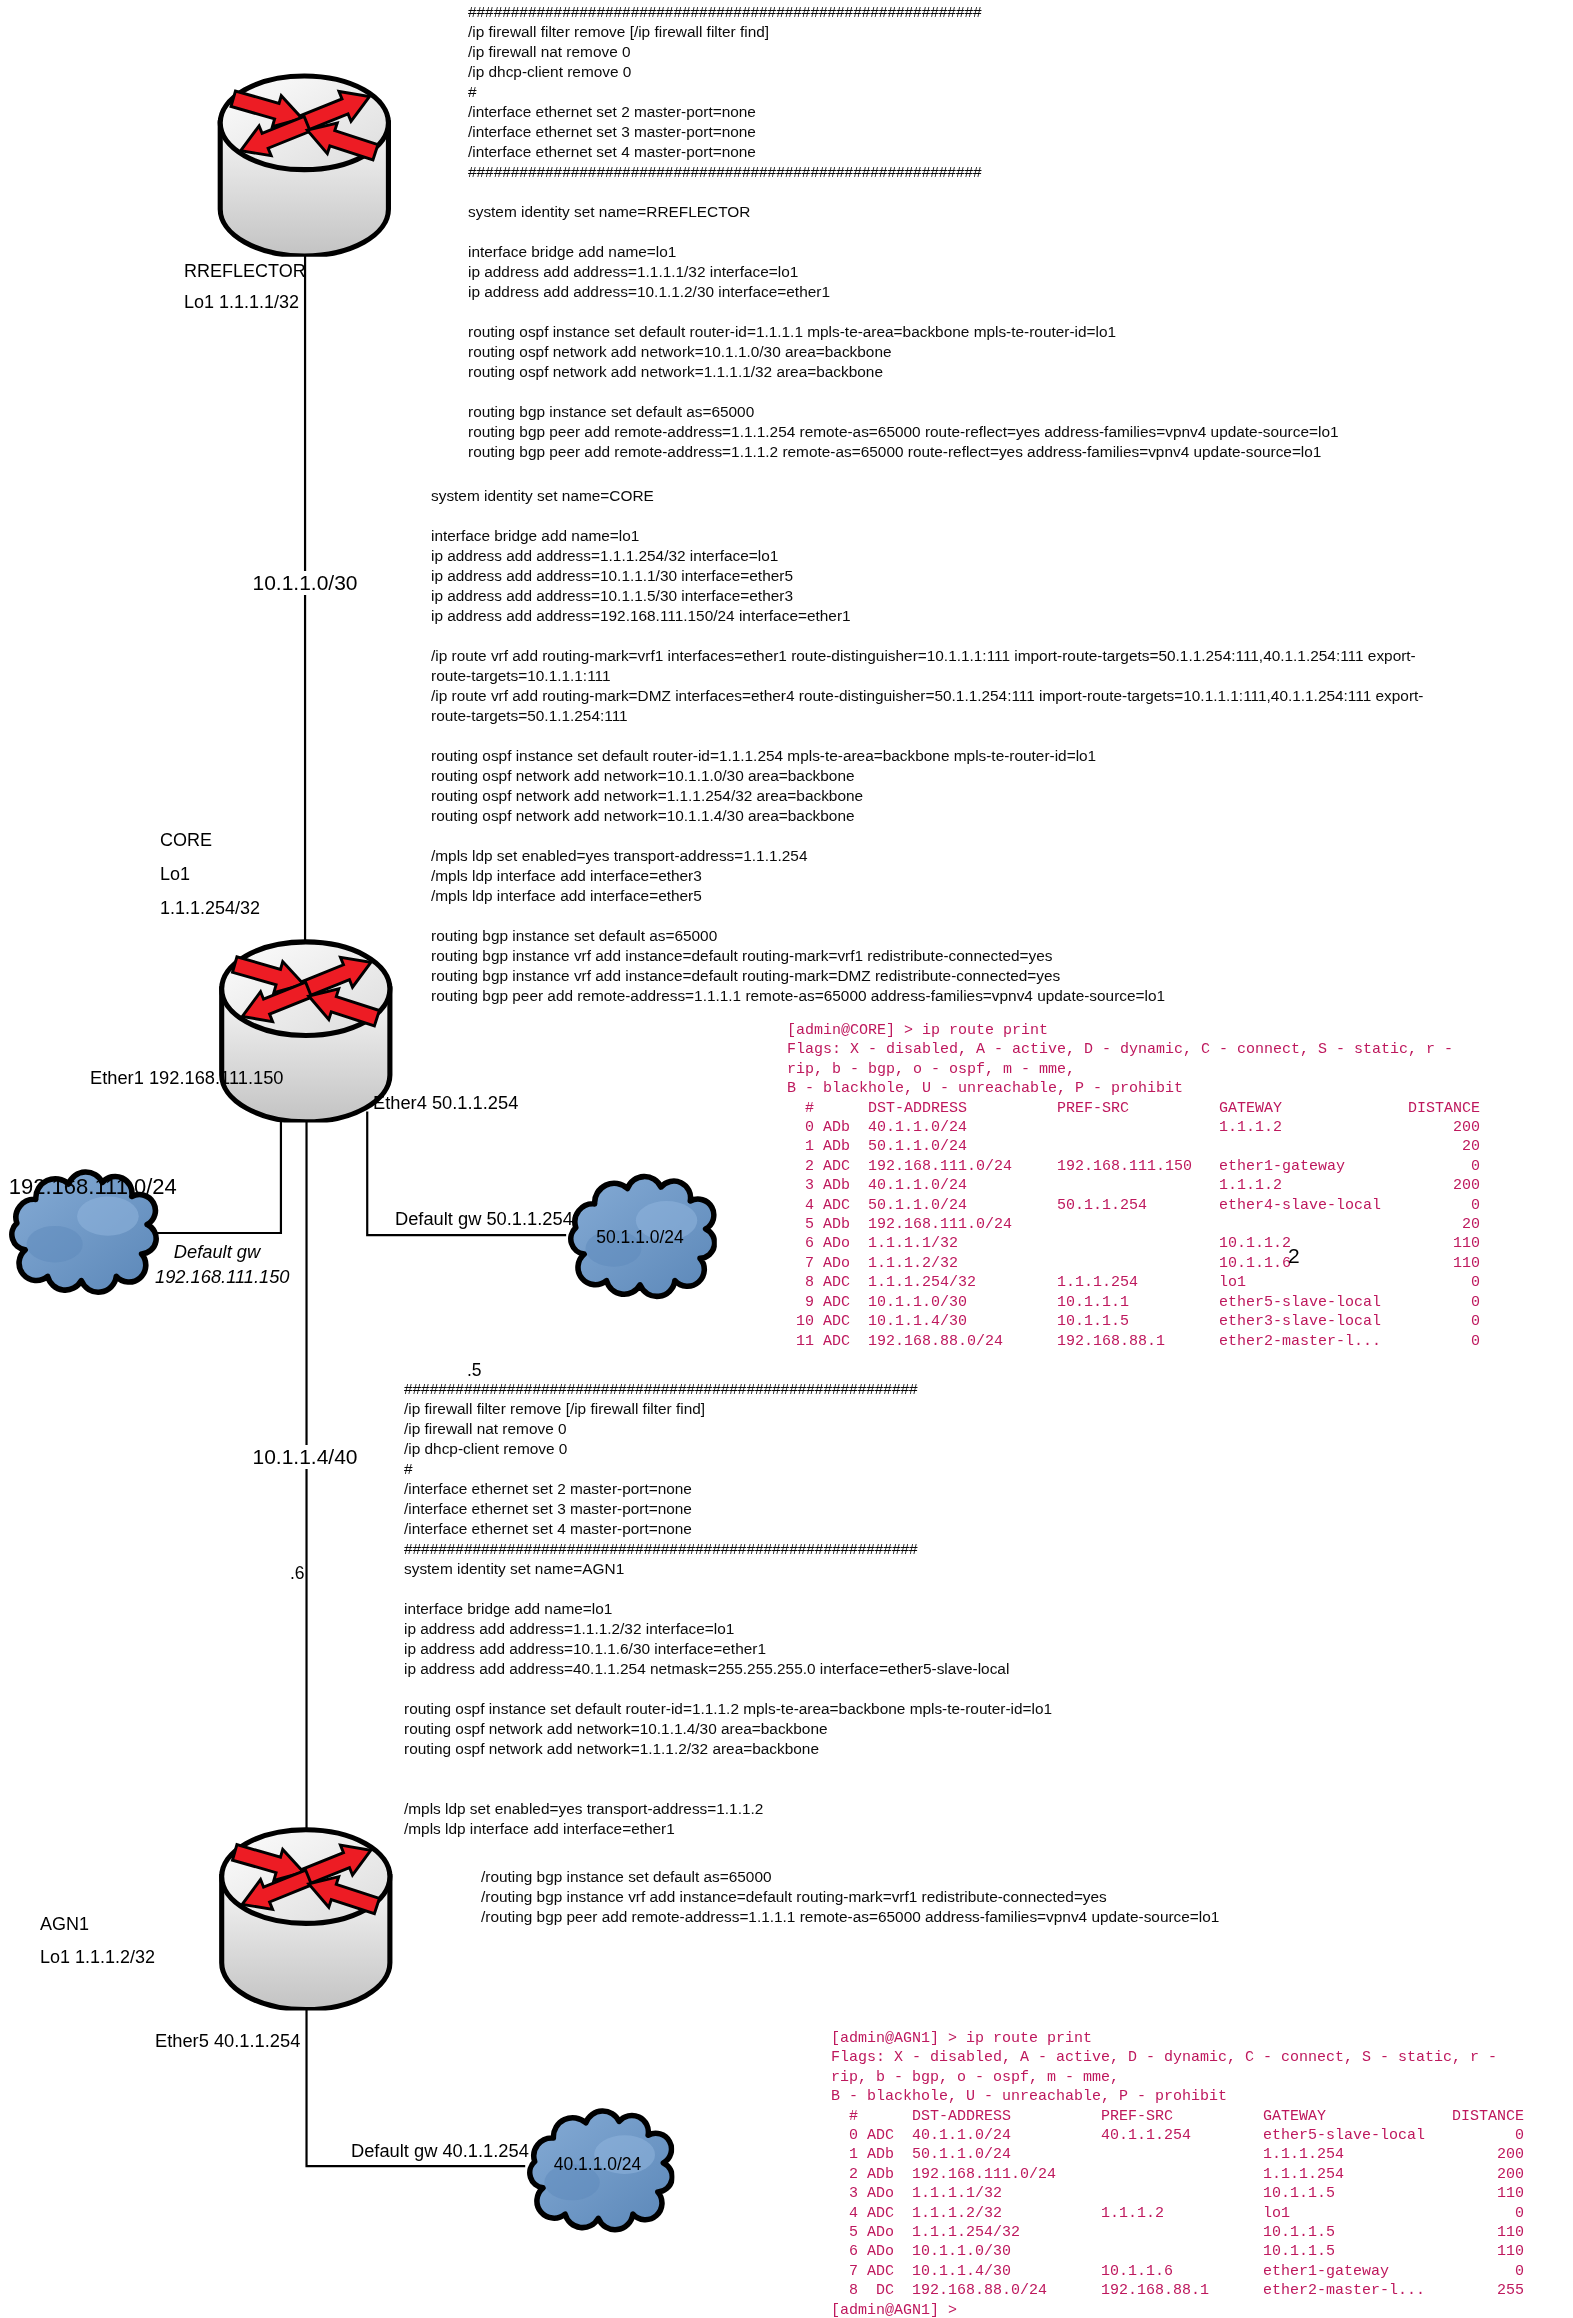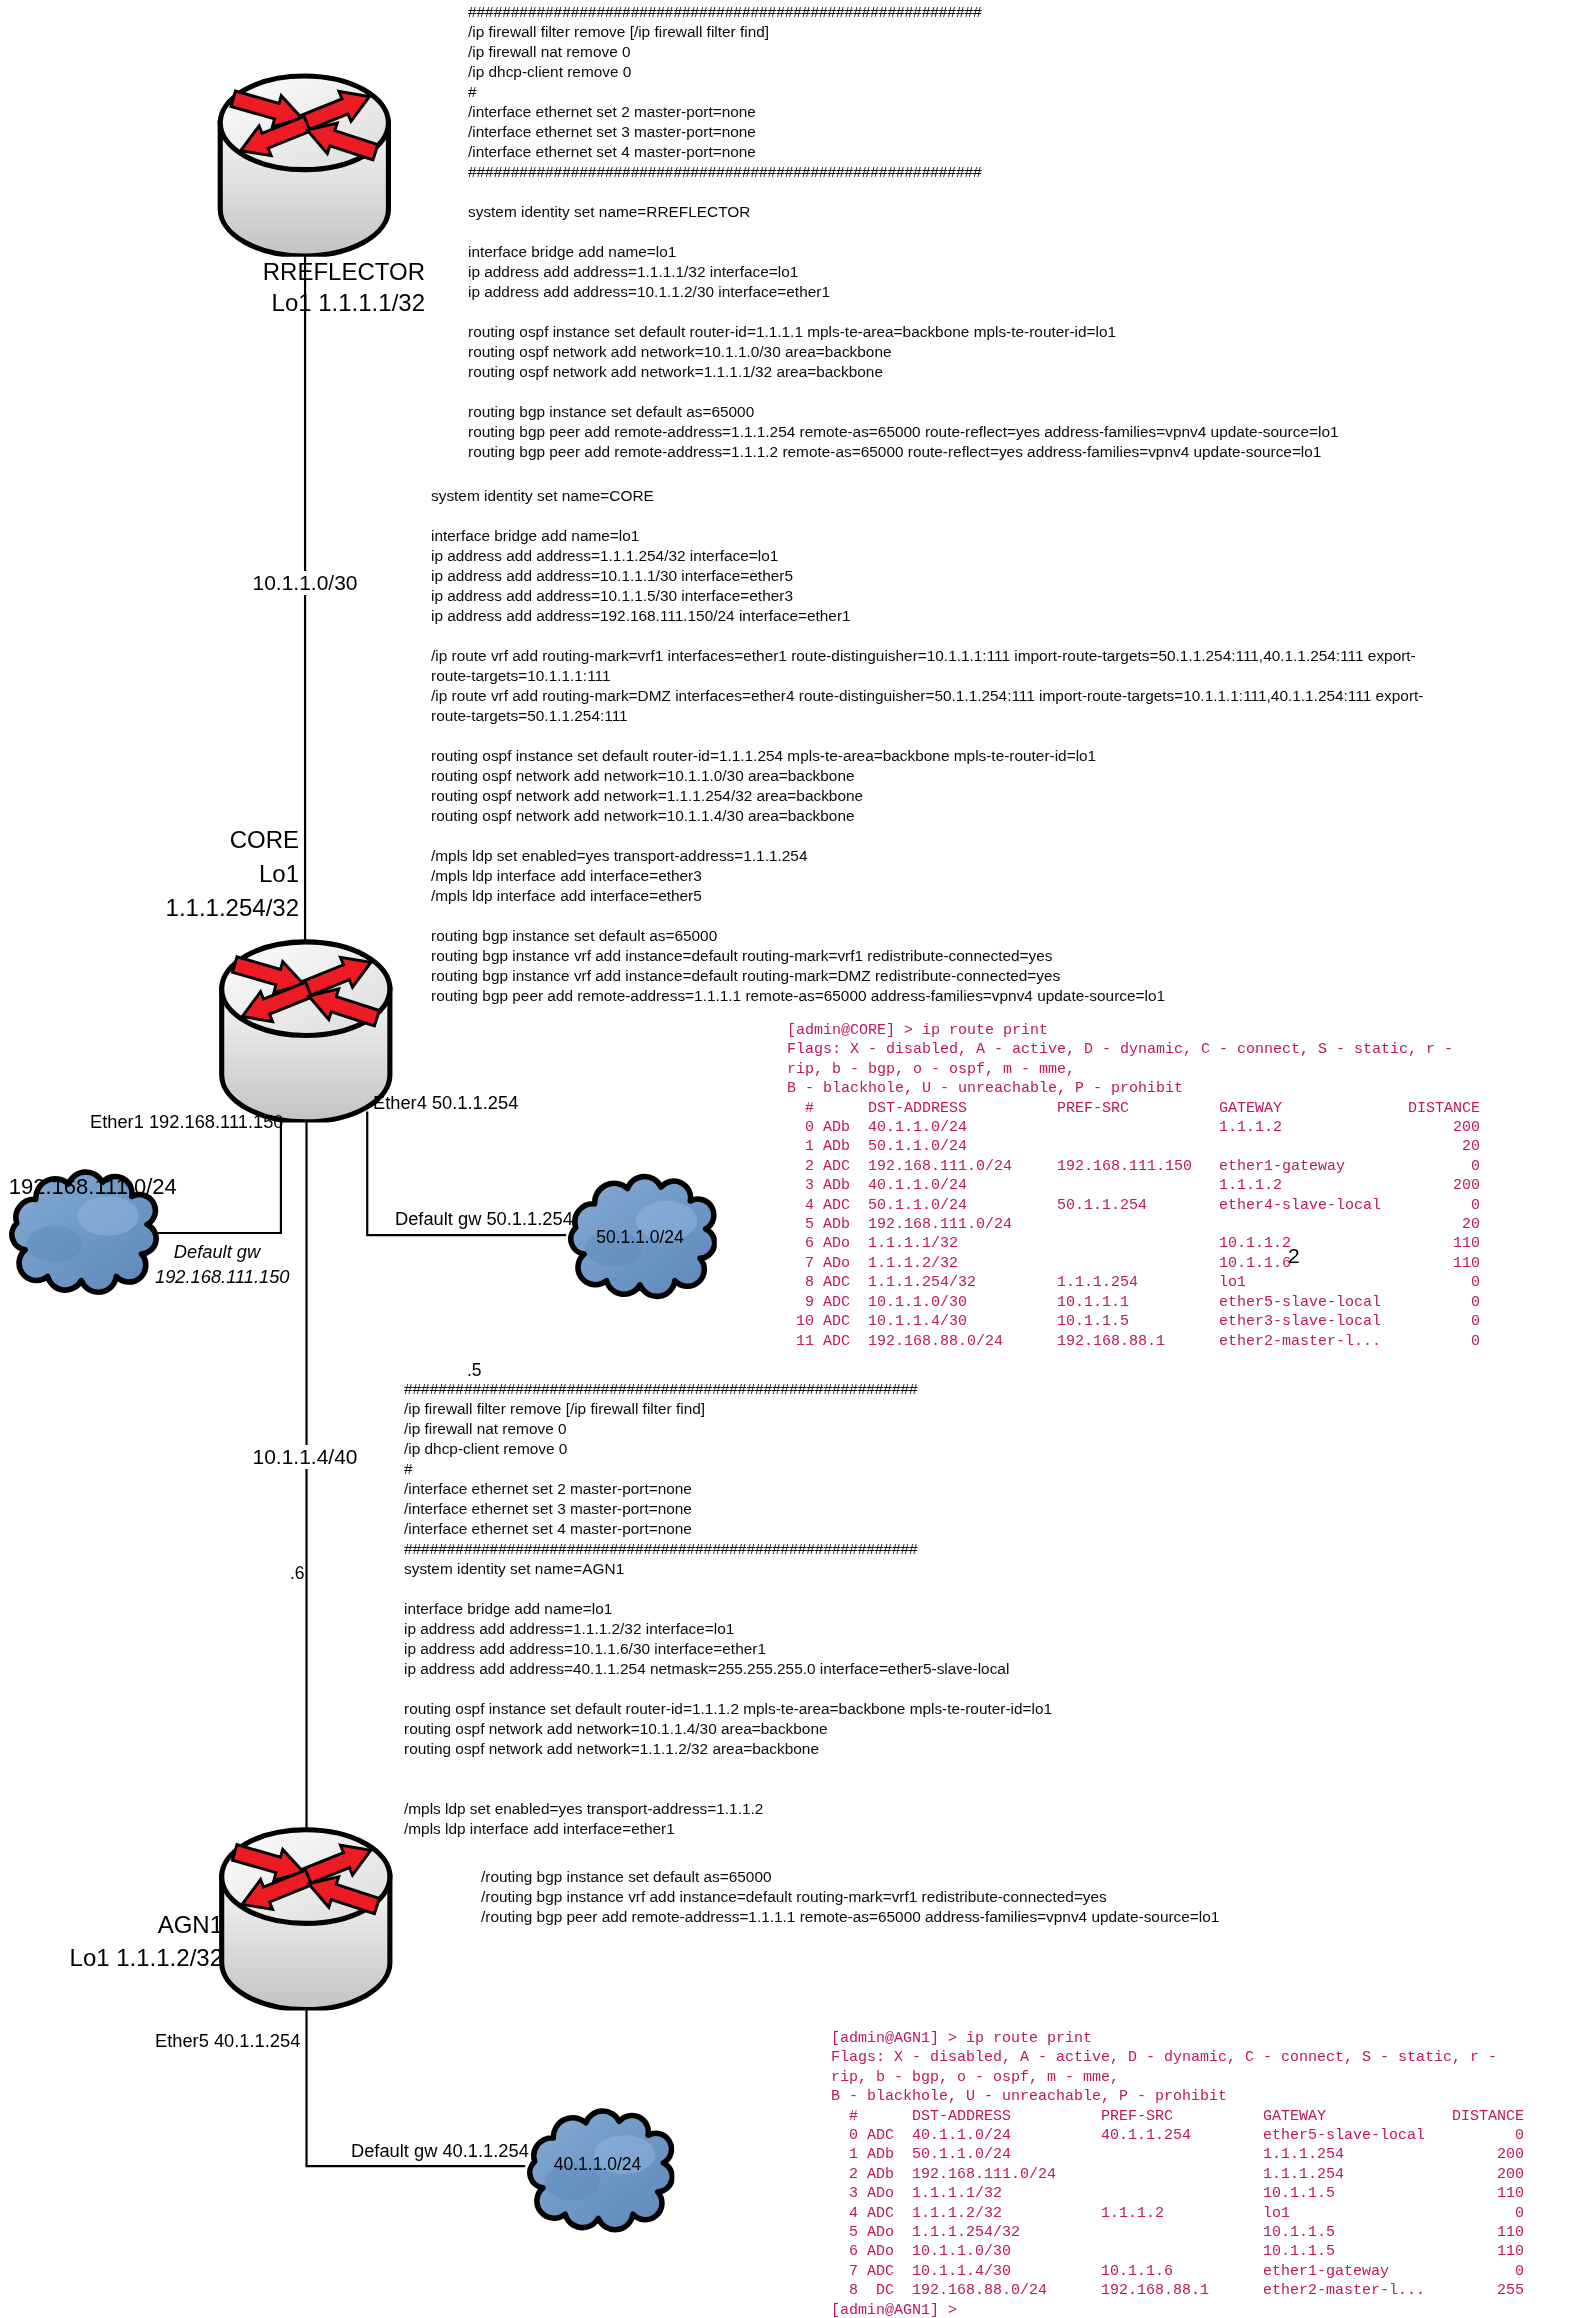--- a/index.html
+++ b/index.html
@@ -5,21 +5,21 @@
   html,body{margin:0;padding:0;background:#ffffff;}
   .canvas{position:relative;width:1574px;height:2319px;background:#ffffff;
           font-family:"Liberation Sans",sans-serif;color:#000;overflow:hidden;}
   svg.layer{position:absolute;left:0;top:0;}
   .cfg{position:absolute;margin:0;font-family:"Liberation Sans",sans-serif;
        font-size:15.4px;line-height:20px;white-space:pre;color:#0a0a0a;}
   .term{position:absolute;margin:0;font-family:"Liberation Mono","DejaVu Sans Mono",monospace;
         font-size:15px;line-height:19.4px;white-space:pre;color:#be185d;}
   .lbl{position:absolute;white-space:nowrap;color:#000;}
   .lbl.center{text-align:center;font-style:italic;}
-  .router-label{font-size:24px;line-height:31px;text-align:right;}
+  .router-label{font-size:18px;line-height:31px;text-align:left;}
   .link-label{font-size:21px;background:#ffffff;padding:0 5.8px;transform:translateX(-50%);}
   .iface-label{font-size:18.3px;}
   .gw-label{font-size:18.3px;line-height:25px;}
   .cloud-label{font-size:17.5px;text-align:center;}
   .dot-ip{font-size:17.5px;}
   .sup2{position:absolute;font-family:"Liberation Sans",sans-serif;font-size:21px;color:#000;}
 </style>
 </head>
 <body>
 
@@ -88,21 +88,21 @@
   </div>
 
   <div class="lbl router-label" style="left:40px;top:1908px;width:183px;line-height:33px;">
     <div>AGN1</div>
     <div>Lo1 1.1.1.2/32</div>
   </div>
 
   <div class="lbl link-label" style="left:305px;top:571px;">10.1.1.0/30</div>
   <div class="lbl link-label" style="left:305px;top:1445px;">10.1.1.4/40</div>
 
-  <div class="lbl iface-label" style="left:90px;top:1111px;">Ether1 192.168.111.150</div>
+  <div class="lbl iface-label" style="left:90px;top:1067px;">Ether1 192.168.111.150</div>
   <div class="lbl iface-label" style="left:373px;top:1092px;">Ether4 50.1.1.254</div>
   <div class="lbl iface-label" style="left:155px;top:2030px;">Ether5 40.1.1.254</div>
 
   <div class="lbl gw-label center" style="left:155px;top:1239px;width:124px;">
     <div>Default gw</div>
     <div>192.168.111.150</div>
   </div>
   <div class="lbl gw-label" style="left:395px;top:1206px;">Default gw 50.1.1.254</div>
   <div class="lbl gw-label" style="left:351px;top:2138px;">Default gw 40.1.1.254</div>
 

